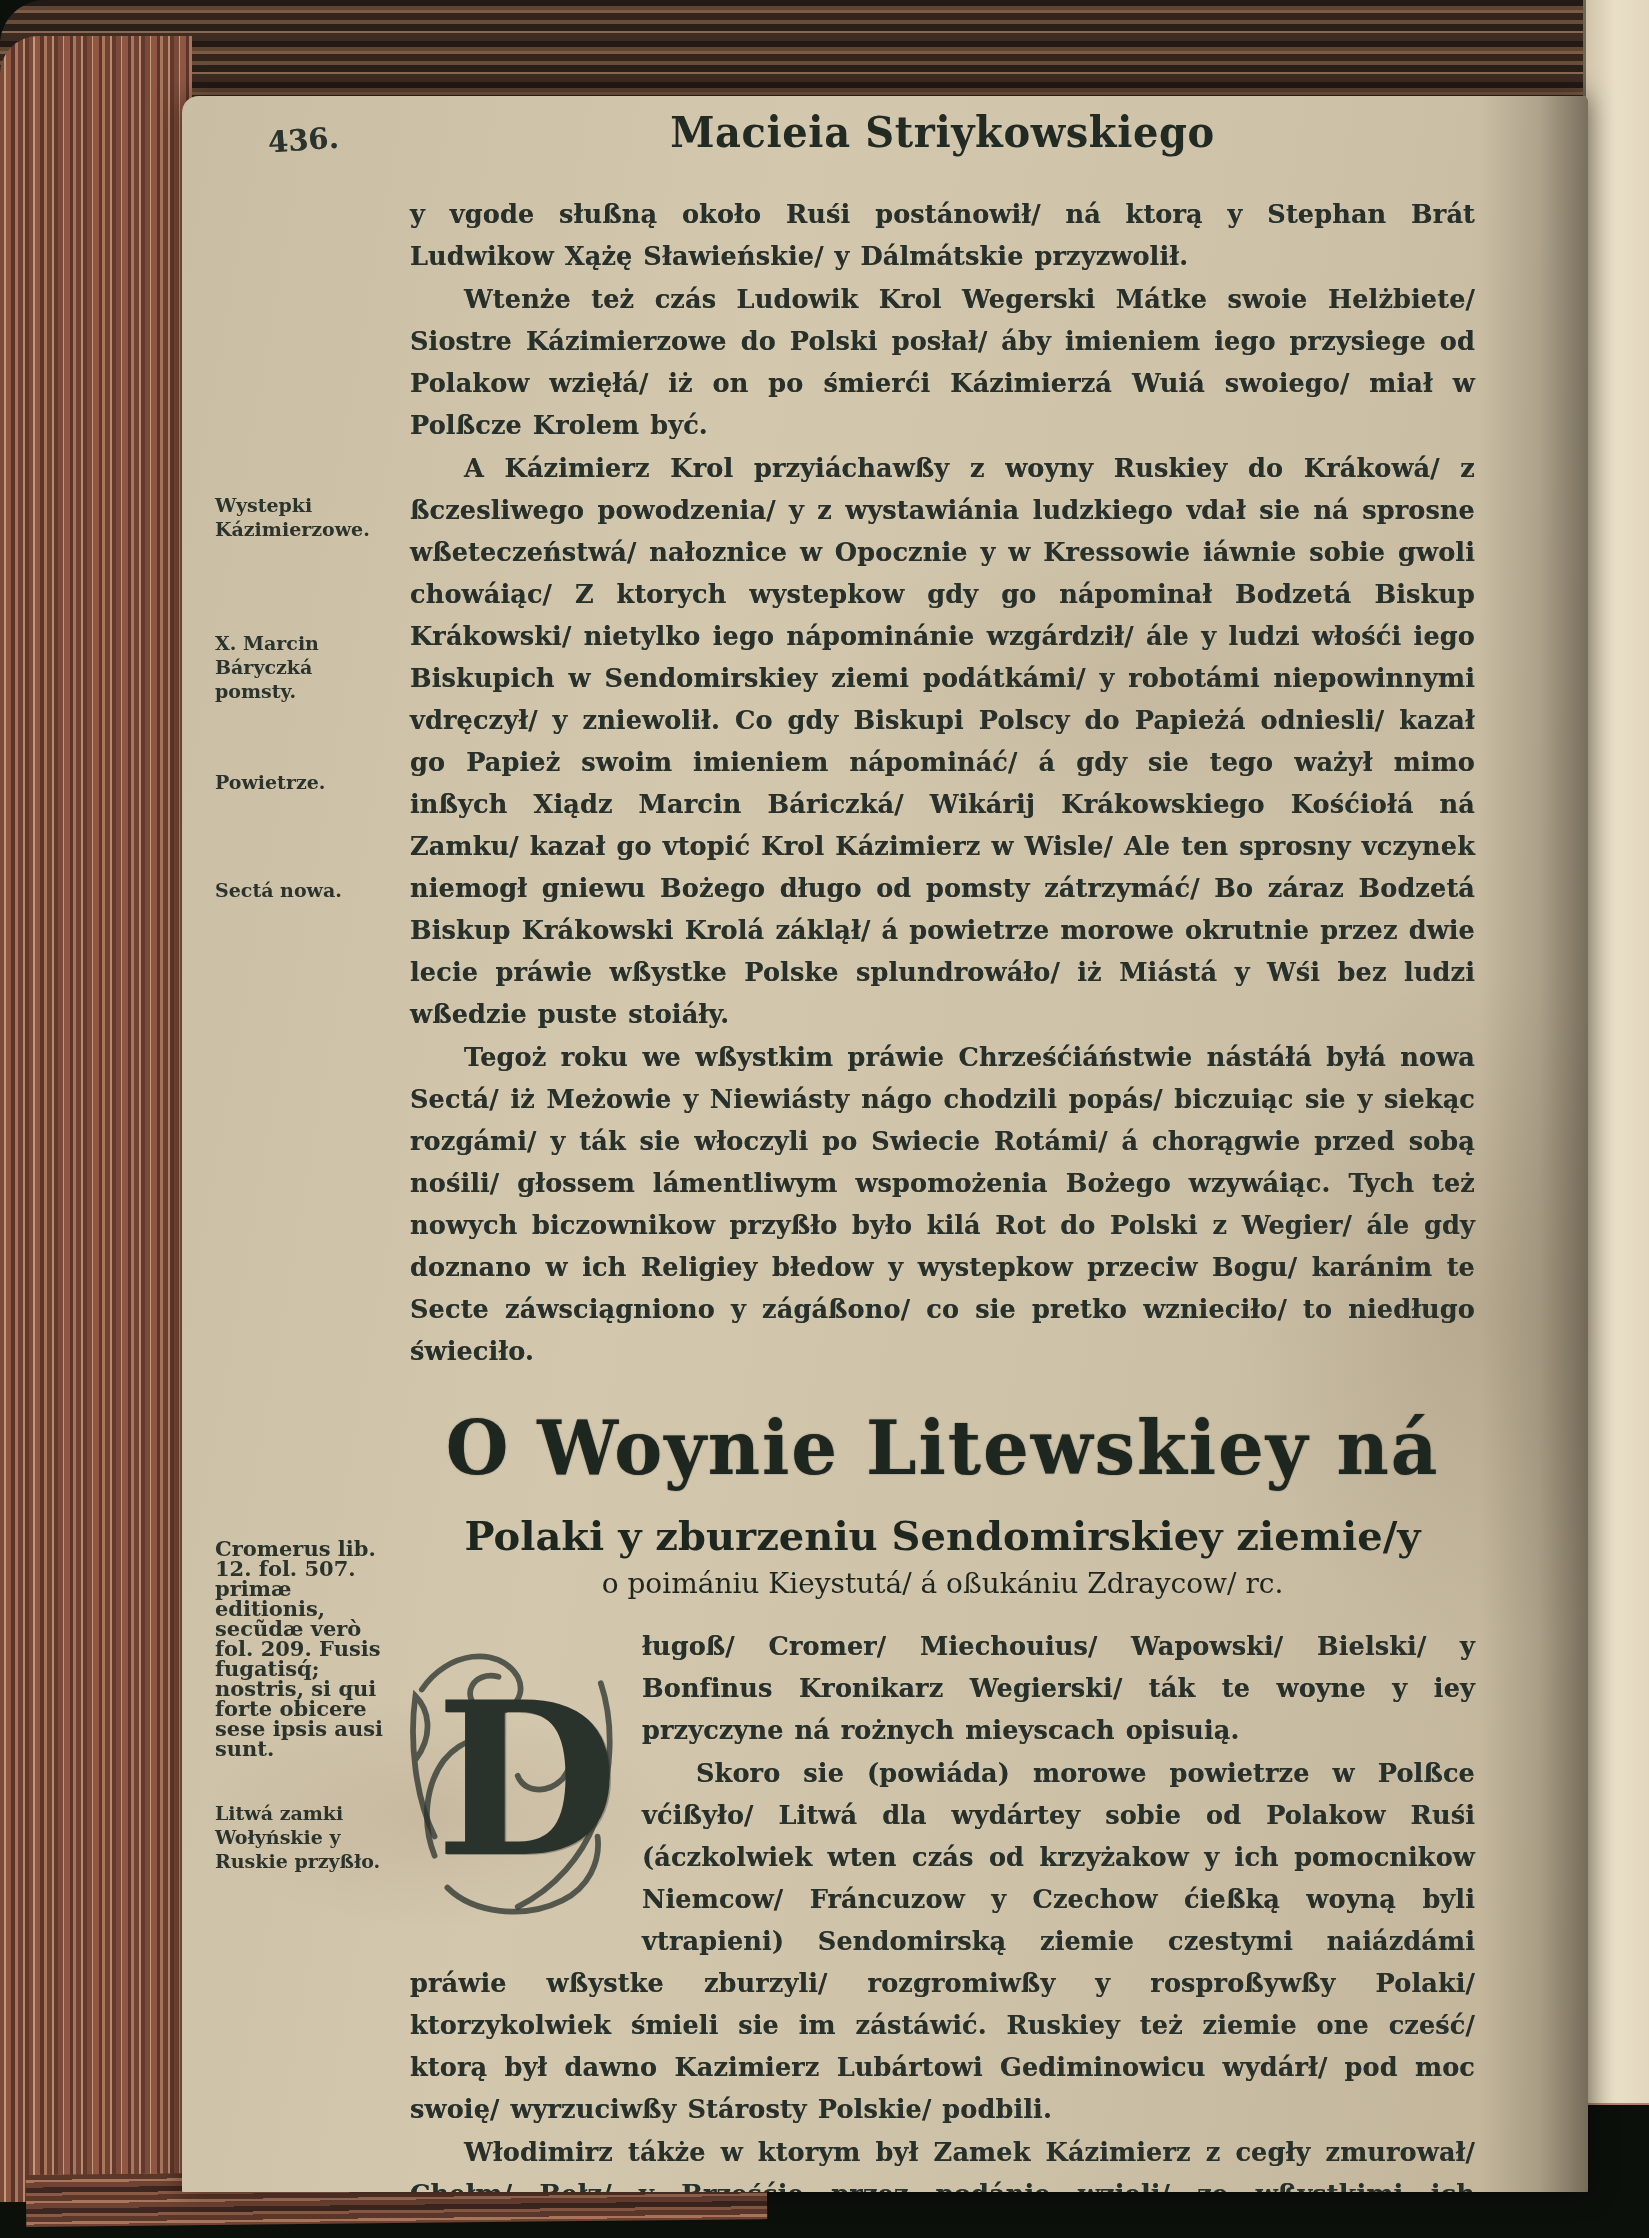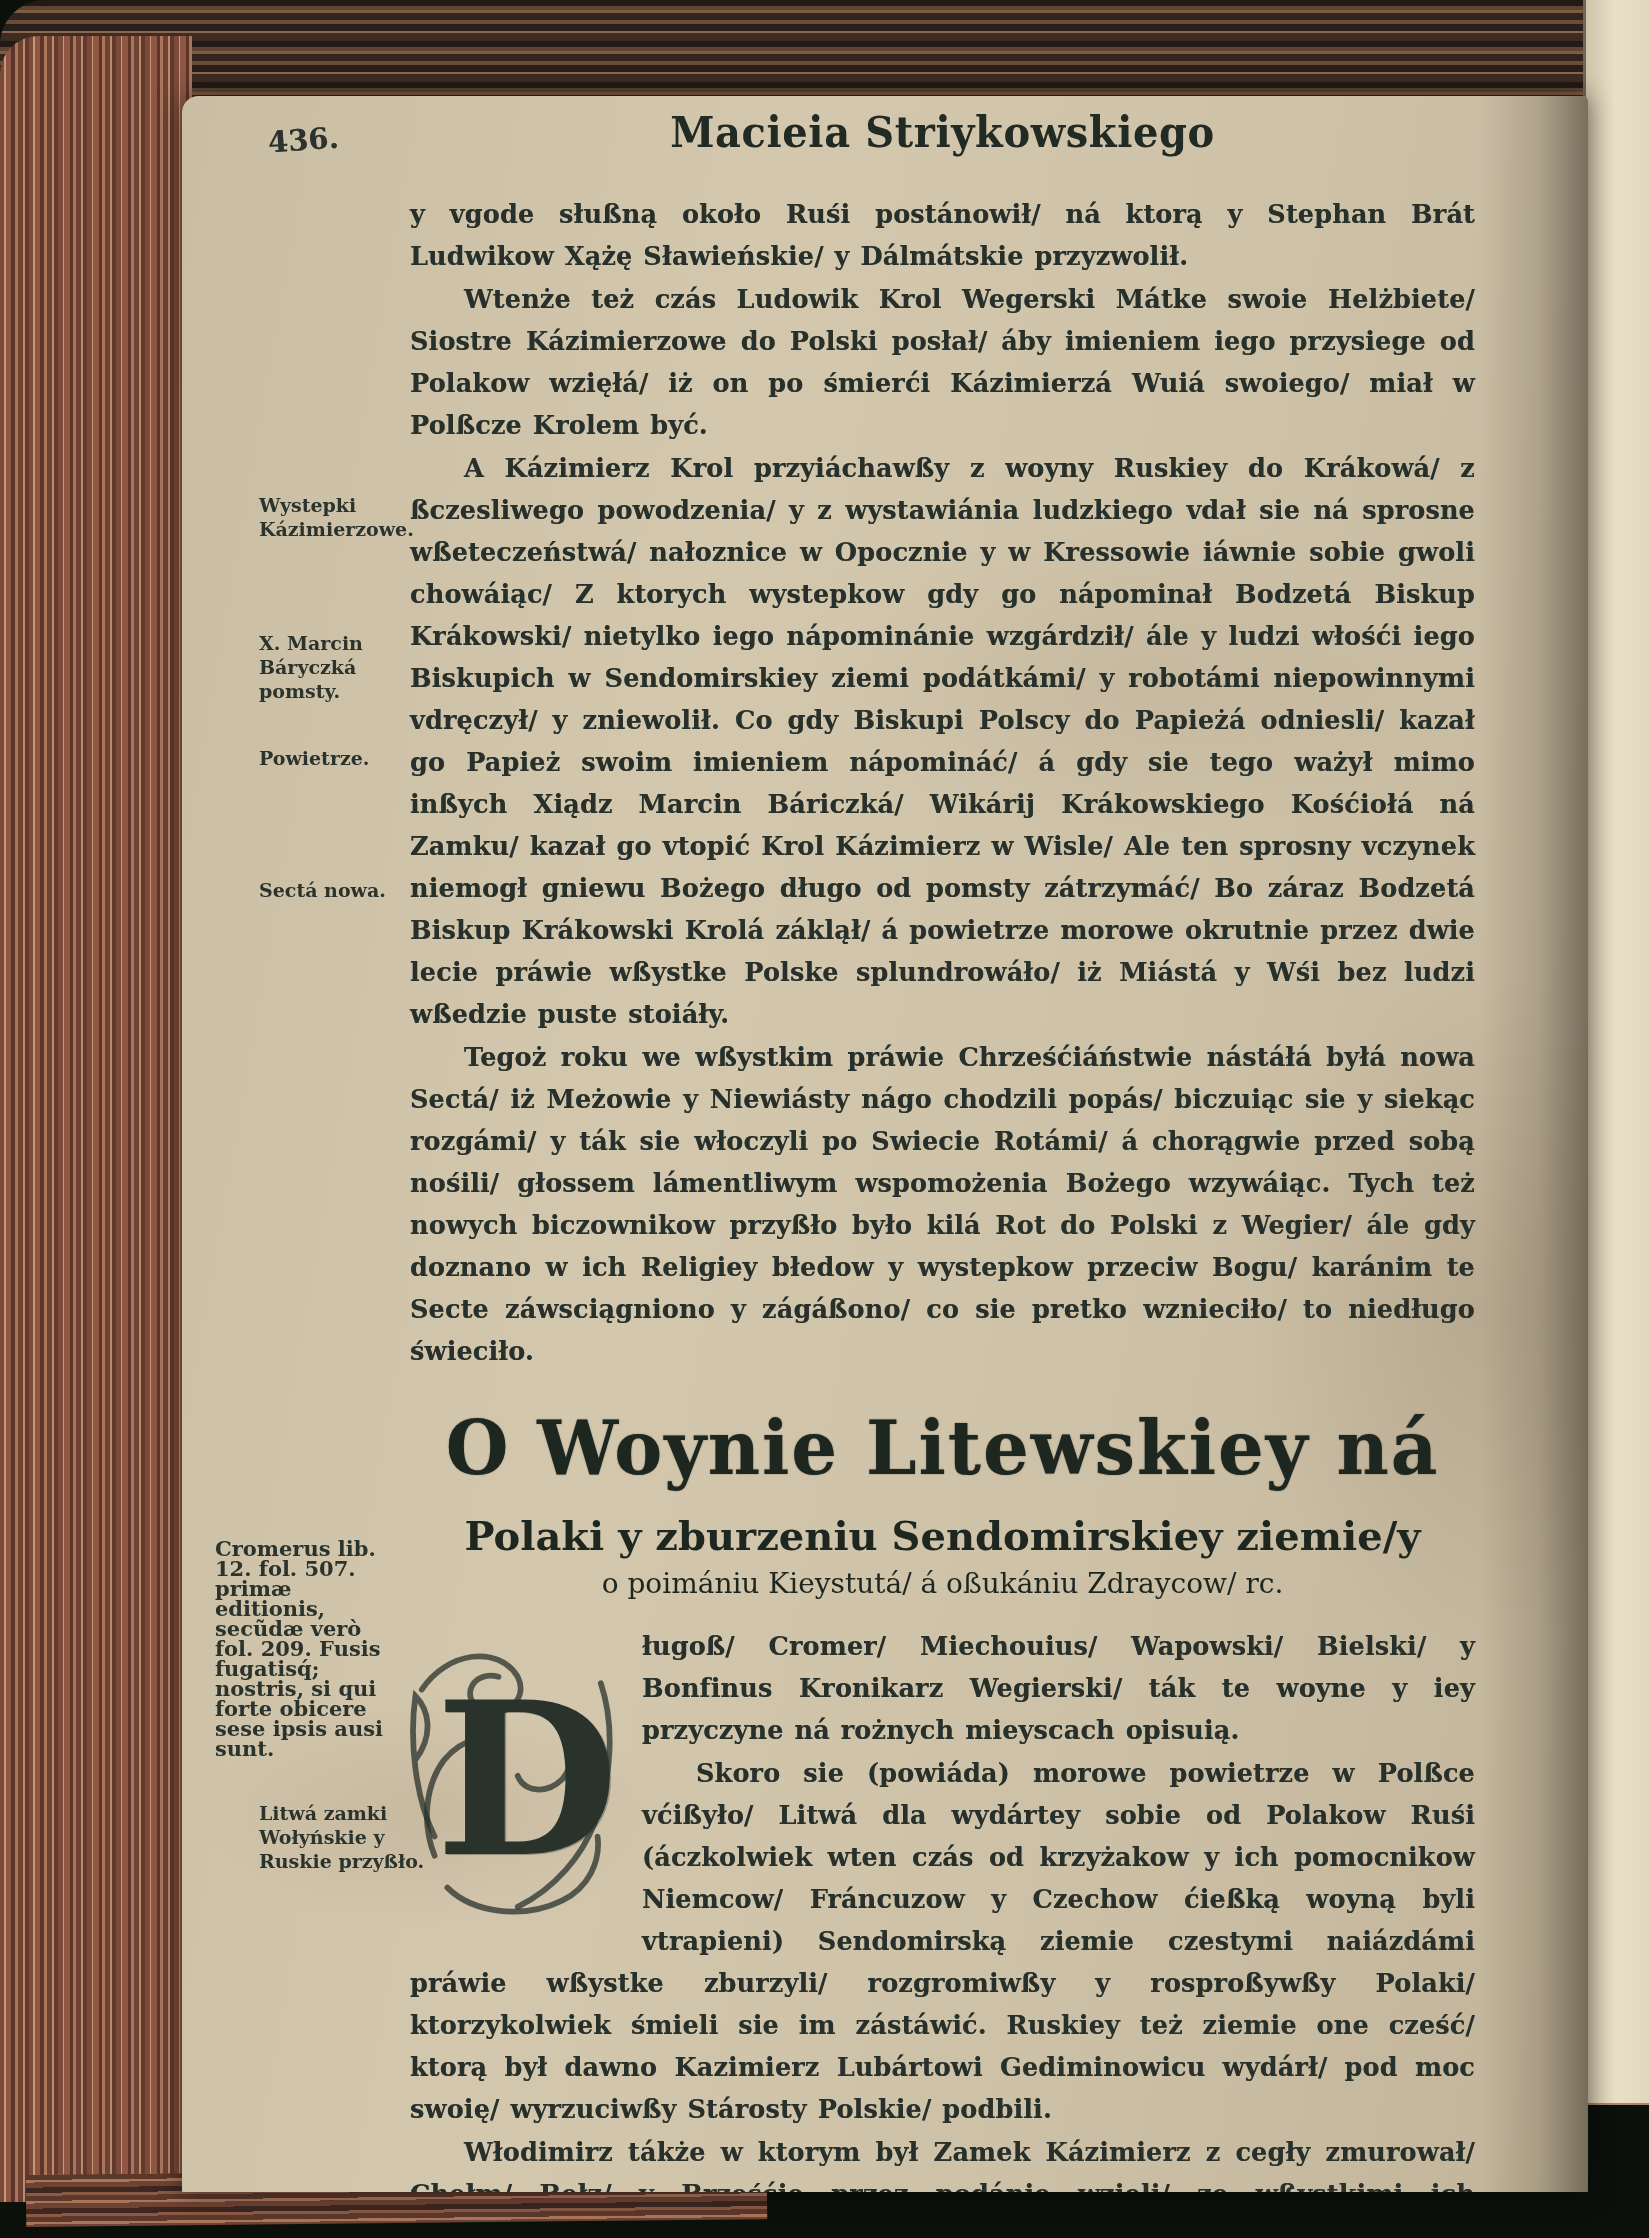--- a/index.html
+++ b/index.html
@@ -36,21 +36,21 @@
   .page::after{content:'';position:absolute;right:0;top:0;width:109px;height:100%;
     background:linear-gradient(90deg,rgba(0,0,0,0),rgba(70,60,45,.20) 55%,rgba(40,35,25,.50));}
   .ink{color:#27302a;text-shadow:0 0 0.6px rgba(35,45,38,.55);}
   .pagenum{position:absolute;left:86px;top:27px;font-size:29px;font-weight:bold;
     color:#2a332d;transform:rotate(-4deg);}
   .runhead{position:absolute;left:227px;top:11.5px;width:1067px;text-align:center;
     font-size:40px;font-weight:bold;color:#222a24;letter-spacing:0.6px;transform:scaleY(1.08);}
   
   .note{position:absolute;left:33px;width:184px;font-size:19px;line-height:24px;
     color:#2b332d;}
-  .blackletter{font-weight:bold;margin-left:44px;}
+  .blackletter{font-weight:bold;}
   .latin{font-weight:bold;font-size:21px;line-height:20px;}
   
   .textblock{position:absolute;left:227px;top:96px;width:1067px;}
   p.body{margin:1px;font-size:25.6px;line-height:42px;text-align:justify;
     font-weight:bold;letter-spacing:0.1px;word-spacing:1.9px;color:#27302a;
     text-shadow:0 0 0.6px rgba(35,45,38,.5);}
   p.indent{text-indent:54px;}
   .section{margin:33px 0 25.6px;text-align:center;color:#1e2620;}
   .h1{font-size:72px;font-weight:bold;letter-spacing:1.9px;transform:scaleY(1.05);
     text-shadow:0 0 1.3px rgba(25,32,27,.6);}
@@ -72,21 +72,21 @@
   <div class="book-bottom"></div>
   <div class="facing"></div>
 
   <div class="page">
     <div class="pagenum ink">436.</div>
     <div class="runhead">Macieia Striykowskiego</div>
 
     <div>
       <div class="note blackletter" style="top:397px">Wystepki Kázimierzowe.</div>
       <div class="note blackletter" style="top:535px">X. Marcin Báryczká pomsty.</div>
-      <div class="note blackletter" style="top:650px">Powietrze.</div>
+      <div class="note blackletter" style="top:674px">Powietrze.</div>
       <div class="note blackletter" style="top:782px">Sectá nowa.</div>
       <div class="note latin" style="top:1443px">Cromerus lib. 12. fol. 507. primæ editionis, secũdæ verò fol. 209. Fusis fugatisq́; nostris, si qui forte obicere sese ipsis ausi sunt.</div>
       <div class="note blackletter" style="top:1705px">Litwá zamki Wołyńskie y Ruskie przyßło.</div>
     </div>
 
     <div class="textblock">
       <p class="body">y vgode słußną około Ruśi postánowił/ ná ktorą y Stephan Brát Ludwikow Xążę Sławieńskie/ y Dálmátskie przyzwolił.</p>
       <p class="body indent">Wtenże też czás Ludowik Krol Wegerski Mátke swoie Helżbiete/ Siostre Kázimierzowe do Polski posłał/ áby imieniem iego przysiege od Polakow wzięłá/ iż on po śmierći Kázimierzá Wuiá swoiego/ miał w Polßcze Krolem być.</p>
       <p class="body indent">A Kázimierz Krol przyiáchawßy z woyny Ruskiey do Krákowá/ z ßczesliwego powodzenia/ y z wystawiánia ludzkiego vdał sie ná sprosne wßeteczeństwá/ nałoznice w Opocznie y w Kressowie iáwnie sobie gwoli chowáiąc/ Z ktorych wystepkow gdy go nápominał Bodzetá Biskup Krákowski/ nietylko iego nápominánie wzgárdził/ ále y ludzi włośći iego Biskupich w Sendomirskiey ziemi podátkámi/ y robotámi niepowinnymi vdręczył/ y zniewolił. Co gdy Biskupi Polscy do Papieżá odniesli/ kazał go Papież swoim imieniem nápomináć/ á gdy sie tego ważył mimo inßych Xiądz Marcin Báriczká/ Wikárij Krákowskiego Kośćiołá ná Zamku/ kazał go vtopić Krol Kázimierz w Wisle/ Ale ten sprosny vczynek niemogł gniewu Bożego długo od pomsty zátrzymáć/ Bo záraz Bodzetá Biskup Krákowski Krolá záklął/ á powietrze morowe okrutnie przez dwie lecie práwie wßystke Polske splundrowáło/ iż Miástá y Wśi bez ludzi wßedzie puste stoiáły.</p>
       <p class="body indent">Tegoż roku we wßystkim práwie Chrześćiáństwie nástáłá byłá nowa Sectá/ iż Meżowie y Niewiásty nágo chodzili popás/ biczuiąc sie y siekąc rozgámi/ y ták sie włoczyli po Swiecie Rotámi/ á chorągwie przed sobą nośili/ głossem lámentliwym wspomożenia Bożego wzywáiąc. Tych też nowych biczownikow przyßło było kilá Rot do Polski z Wegier/ ále gdy doznano w ich Religiey błedow y wystepkow przeciw Bogu/ karánim te Secte záwsciągniono y zágáßono/ co sie pretko wznieciło/ to niedługo świeciło.</p>

